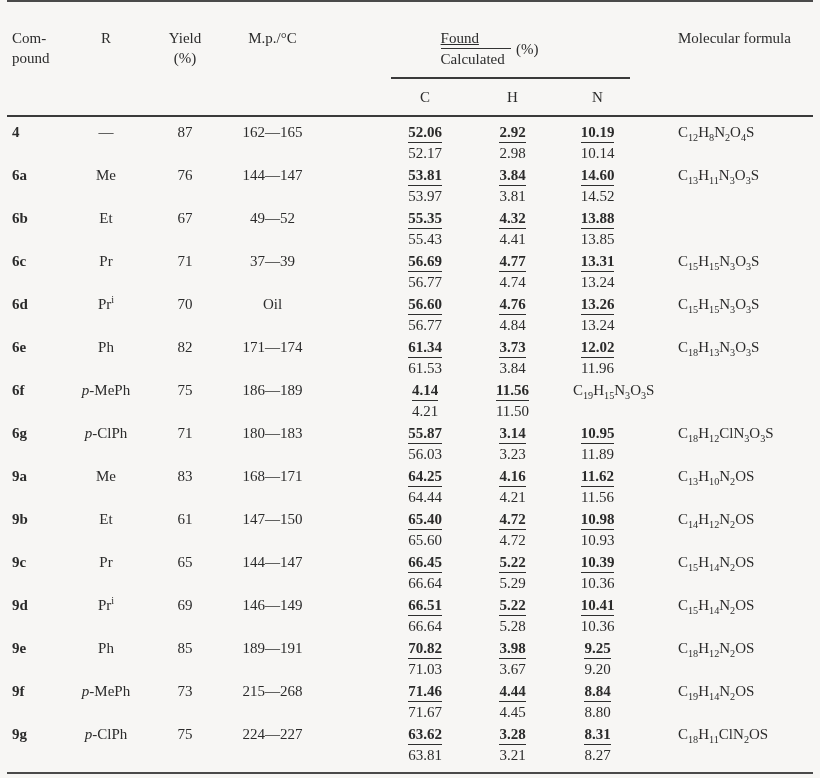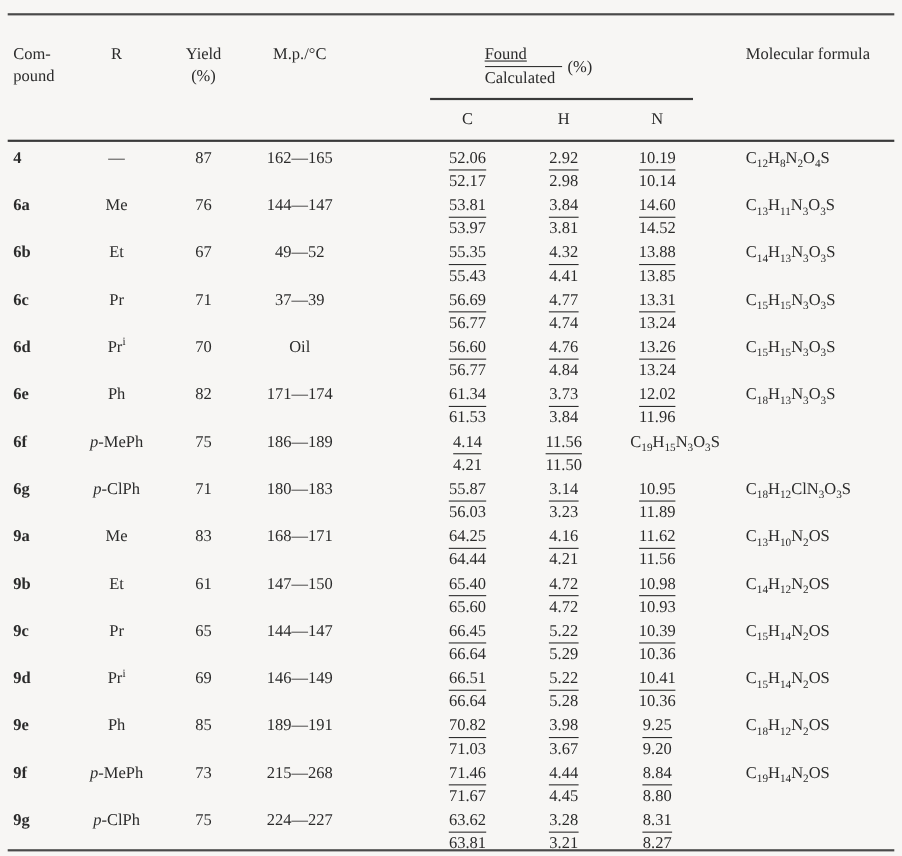--- a/index.html
+++ b/index.html
@@ -4,21 +4,21 @@
 <style>
   html,body{margin:0;padding:0;}
   body{
     width:820px;height:778px;
     background:#f7f6f4;
     color:#2b2b2b;
     font-family:"Liberation Serif", serif;
     font-size:15px;
     overflow:hidden;
   }
-  .page{position:relative;width:820px;height:778px;box-sizing:border-box;padding-top:12px;}
+  .page{position:relative;width:820px;height:778px;box-sizing:border-box;padding-top:0;}
   .rule{background:#4a4a4a;height:2px;margin:0 7px;}
   .rule-thick{background:#3a3a3a;height:2.5px;margin:8px 7px 0 7px;}
   .rule-bottom{position:absolute;left:7px;right:7px;bottom:4px;height:2px;background:#4a4a4a;}
 
   .tgrid{
     display:grid;
     grid-template-columns:60px 68px 90px 85px 55px 110px 65px 105px 1fr;
     padding:0 12px;
     align-items:start;
   }
@@ -40,21 +40,21 @@
   .fraction .calculated{line-height:20px;}
   .pct{margin-left:5px;}
   .chn-rule{height:1.5px;background:#3a3a3a;margin:8px 20px 0 76px;}
   .chn-grid{display:grid;grid-template-columns:55px 110px 65px 105px;padding-top:8px;line-height:20px;}
   .chn-grid .lbl{text-align:center;}
 
   
   .tbody{margin-top:5px;}
   .row{margin-bottom:2px;}
   .chn-cell{display:flex;flex-direction:column;align-items:center;line-height:20px;}
-  .uv{border-bottom:1.4px solid #2f2f2f;display:inline-block;}
+  .uv{border-bottom:1.4px solid #2f2f2f;display:inline-block;font-weight:bold;}
 </style>
 </head>
 <body>
 
 <div class="page">
 
   <div class="rule"></div>
 
   <div class="tgrid theader">
     <div class="cell c-left">
@@ -142,21 +142,20 @@
       <span>55.43</span>
     </div>
     <div class="chn-cell">
       <span class="uv">4.32</span>
       <span>4.41</span>
     </div>
     <div class="chn-cell">
       <span class="uv">13.88</span>
       <span>13.85</span>
     </div>
-    <div class="cell formula-cell">C<sub>14</sub>H<sub>13</sub>N<sub>3</sub>O<sub>3</sub>S</div>
   </div>
 
   <div class="tgrid row">
     <div class="cell c-left compound-cell">6c</div>
     <div class="cell c-center"><i></i><span>Pr</span><sup></sup></div>
     <div class="cell c-center">71</div>
     <div class="cell c-center">37—39</div>
     <div></div>
     <div class="chn-cell">
       <span class="uv">56.69</span>
@@ -390,17 +389,18 @@
       <span>63.81</span>
     </div>
     <div class="chn-cell">
       <span class="uv">3.28</span>
       <span>3.21</span>
     </div>
     <div class="chn-cell">
       <span class="uv">8.31</span>
       <span>8.27</span>
     </div>
+    <div class="cell formula-cell">C<sub>18</sub>H<sub>11</sub>ClN<sub>2</sub>OS</div>
   </div>
 </div>
 
   <div class="rule-bottom"></div>
 </div>
 
 </body></html>

